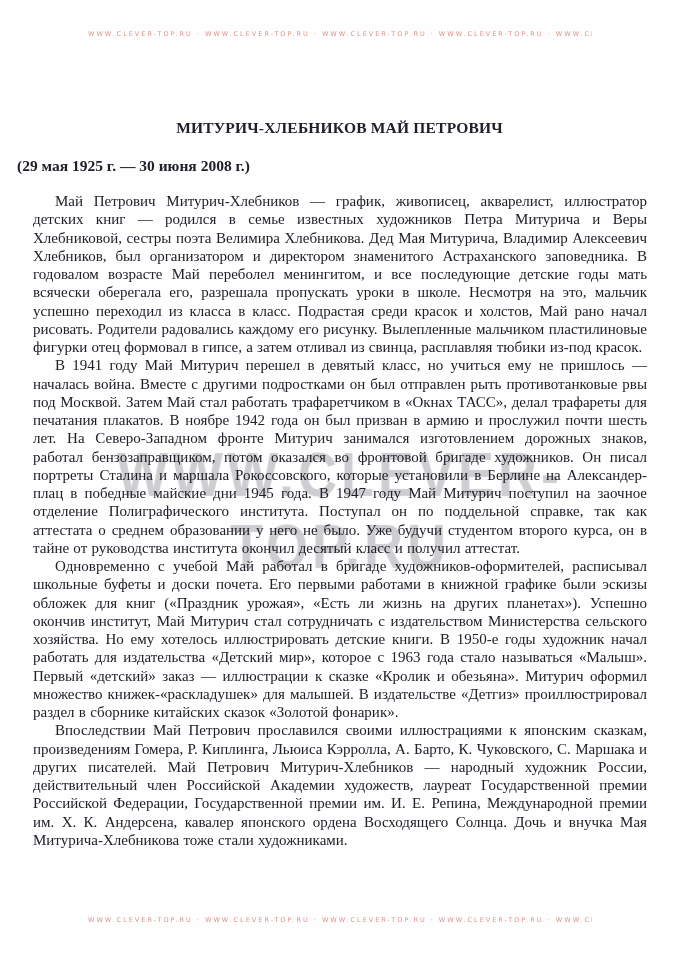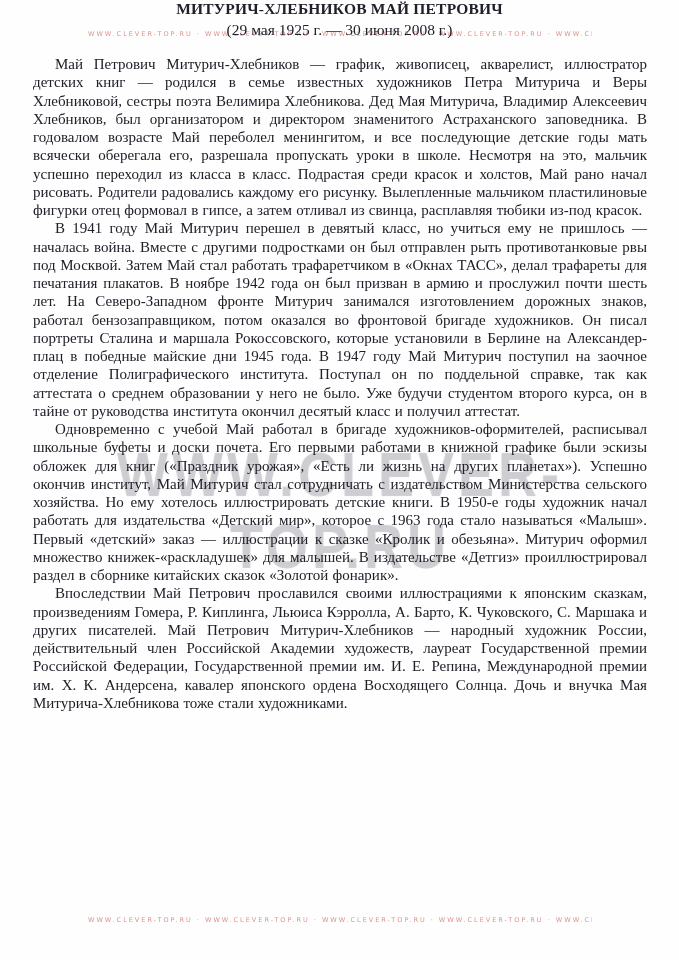--- a/index.html
+++ b/index.html
@@ -49,32 +49,33 @@
     z-index: 0;
     pointer-events: none;
     user-select: none;
   }
   .content {
     position: relative;
     z-index: 1;
   }
   .doc-title {
     margin: 0;
+    padding-top: 119px;
     text-align: center;
     font-size: 15.5px;
     font-weight: bold;
     line-height: 18px;
     letter-spacing: 0.2px;
   }
   .doc-subtitle {
-    margin: 0;
+    margin: 17px;
     padding-top: 3px;
-    text-align: center;
+    text-align: left;
     font-size: 15.5px;
-    font-weight: normal;
+    font-weight: bold;
     line-height: 18px;
   }
   .body-text {
     margin: 16px 40px 0 33px;
     width: 614px;
   }
   .body-text p {
     margin: 0;
     font-size: 15px;
     line-height: 18.25px;

